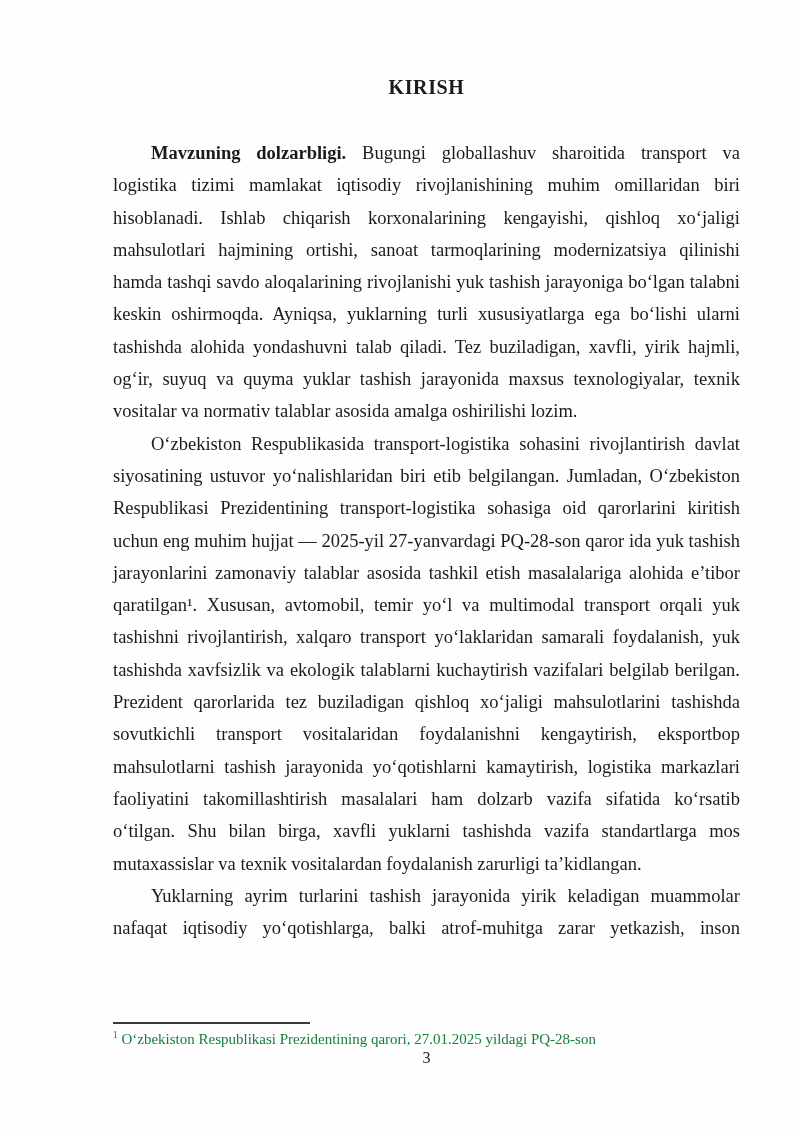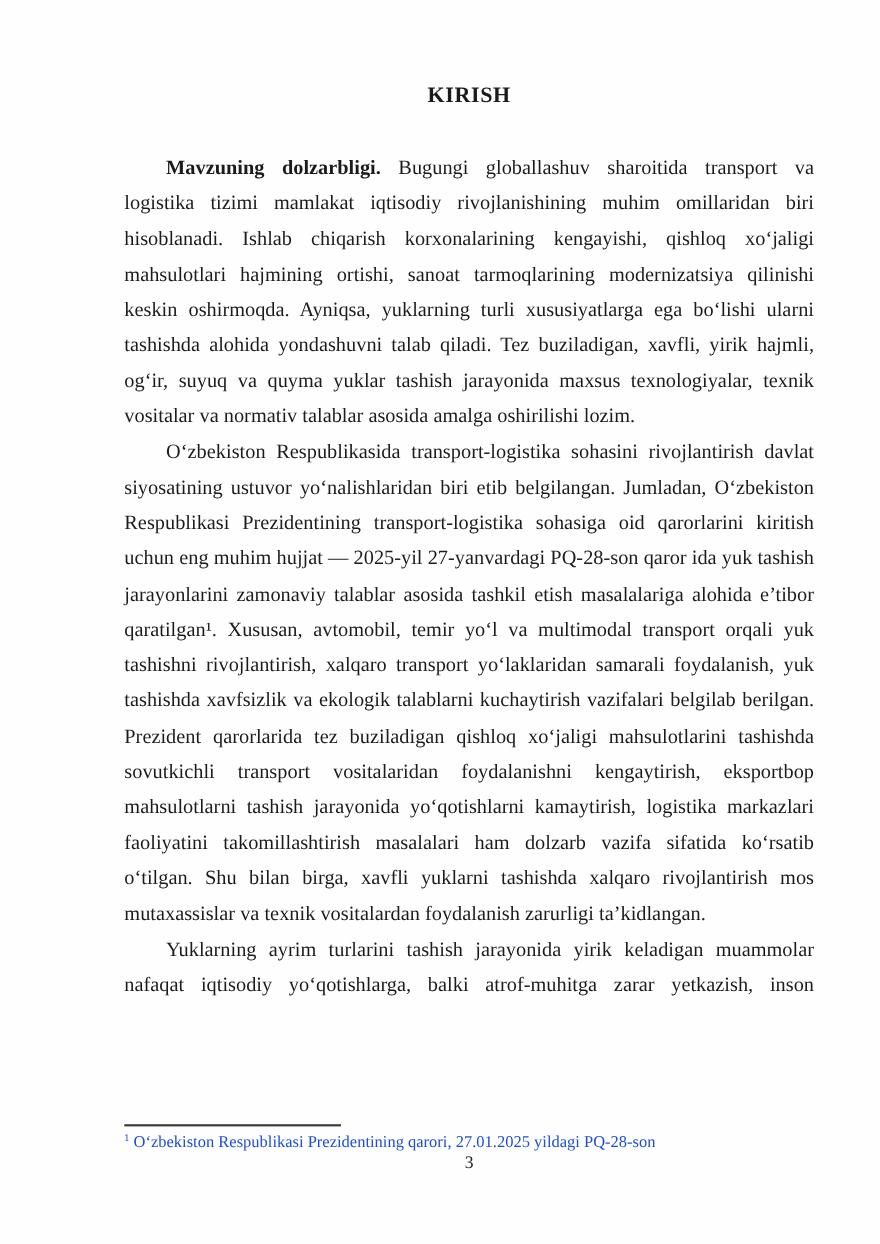--- a/index.html
+++ b/index.html
@@ -63,21 +63,21 @@
     border-top: 2px solid #3b3b3b;
   }
   .footnote {
     position: absolute;
     left: 113px;
     top: 1030px;
     width: 627px;
     font-size: 15px;
     line-height: 19px;
     text-align: left;
-    color: #1d4ed8;
+    color: #15803d;
   }
   .page-number {
     position: absolute;
     left: 113px;
     top: 1049px;
     width: 627px;
     text-align: center;
     font-size: 16px;
     color: #222222;
   }
@@ -86,37 +86,38 @@
 <body>
 
 <div class="page">
   <div class="content">
     <div class="doc-title">KIRISH</div>
     <div class="paragraphs">
         <div class="pline firstline"><b>Mavzuning dolzarbligi.</b> Bugungi globallashuv sharoitida transport va</div>
         <div class="pline">logistika tizimi mamlakat iqtisodiy rivojlanishining muhim omillaridan biri</div>
         <div class="pline">hisoblanadi. Ishlab chiqarish korxonalarining kengayishi, qishloq xo‘jaligi</div>
         <div class="pline">mahsulotlari hajmining ortishi, sanoat tarmoqlarining modernizatsiya qilinishi</div>
+        <div class="pline">hamda tashqi savdo aloqalarining rivojlanishi yuk tashish jarayoniga bo‘lgan talabni</div>
         <div class="pline">keskin oshirmoqda. Ayniqsa, yuklarning turli xususiyatlarga ega bo‘lishi ularni</div>
         <div class="pline">tashishda alohida yondashuvni talab qiladi. Tez buziladigan, xavfli, yirik hajmli,</div>
         <div class="pline">og‘ir, suyuq va quyma yuklar tashish jarayonida maxsus texnologiyalar, texnik</div>
         <div class="pline lastline">vositalar va normativ talablar asosida amalga oshirilishi lozim.</div>
         <div class="pline firstline">O‘zbekiston Respublikasida transport-logistika sohasini rivojlantirish davlat</div>
         <div class="pline">siyosatining ustuvor yo‘nalishlaridan biri etib belgilangan. Jumladan, O‘zbekiston</div>
         <div class="pline">Respublikasi Prezidentining transport-logistika sohasiga oid qarorlarini kiritish</div>
         <div class="pline">uchun eng muhim hujjat — 2025-yil 27-yanvardagi PQ-28-son qaror ida yuk tashish</div>
         <div class="pline">jarayonlarini zamonaviy talablar asosida tashkil etish masalalariga alohida e’tibor</div>
         <div class="pline">qaratilgan¹. Xususan, avtomobil, temir yo‘l va multimodal transport orqali yuk</div>
         <div class="pline">tashishni rivojlantirish, xalqaro transport yo‘laklaridan samarali foydalanish, yuk</div>
         <div class="pline">tashishda xavfsizlik va ekologik talablarni kuchaytirish vazifalari belgilab berilgan.</div>
         <div class="pline">Prezident qarorlarida tez buziladigan qishloq xo‘jaligi mahsulotlarini tashishda</div>
         <div class="pline">sovutkichli transport vositalaridan foydalanishni kengaytirish, eksportbop</div>
         <div class="pline">mahsulotlarni tashish jarayonida yo‘qotishlarni kamaytirish, logistika markazlari</div>
         <div class="pline">faoliyatini takomillashtirish masalalari ham dolzarb vazifa sifatida ko‘rsatib</div>
-        <div class="pline">o‘tilgan. Shu bilan birga, xavfli yuklarni tashishda xalqaro rivojlantirish mos</div>
+        <div class="pline">o‘tilgan. Shu bilan birga, xavfli yuklarni tashishda vazifa standartlarga mos</div>
         <div class="pline lastline">mutaxassislar va texnik vositalardan foydalanish zarurligi ta’kidlangan.</div>
         <div class="pline firstline">Yuklarning ayrim turlarini tashish jarayonida yirik keladigan muammolar</div>
         <div class="pline">nafaqat iqtisodiy yo‘qotishlarga, balki atrof-muhitga zarar yetkazish, inson</div>
       </div>
   </div>
 
   <div class="footnote-rule"></div>
 
   <div class="footnote"><sup>1</sup> <span>O‘zbekiston Respublikasi Prezidentining qarori, 27.01.2025 yildagi PQ-28-son</span></div>
 

